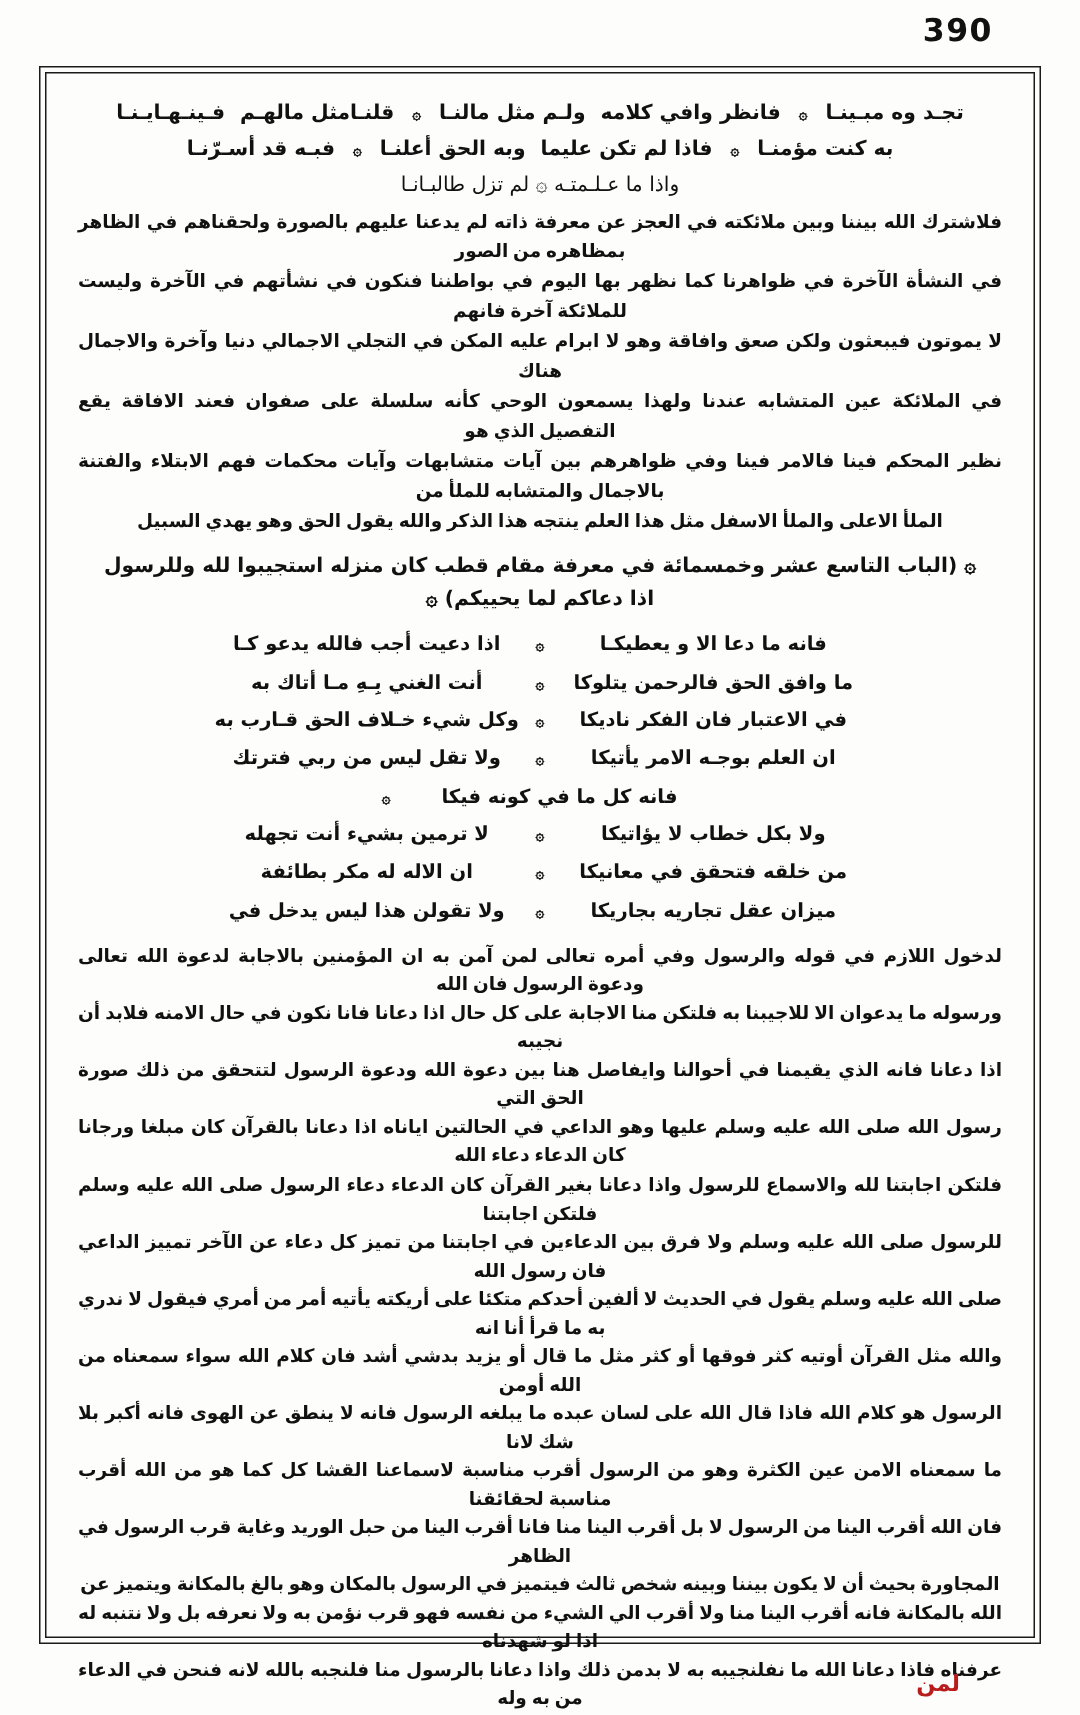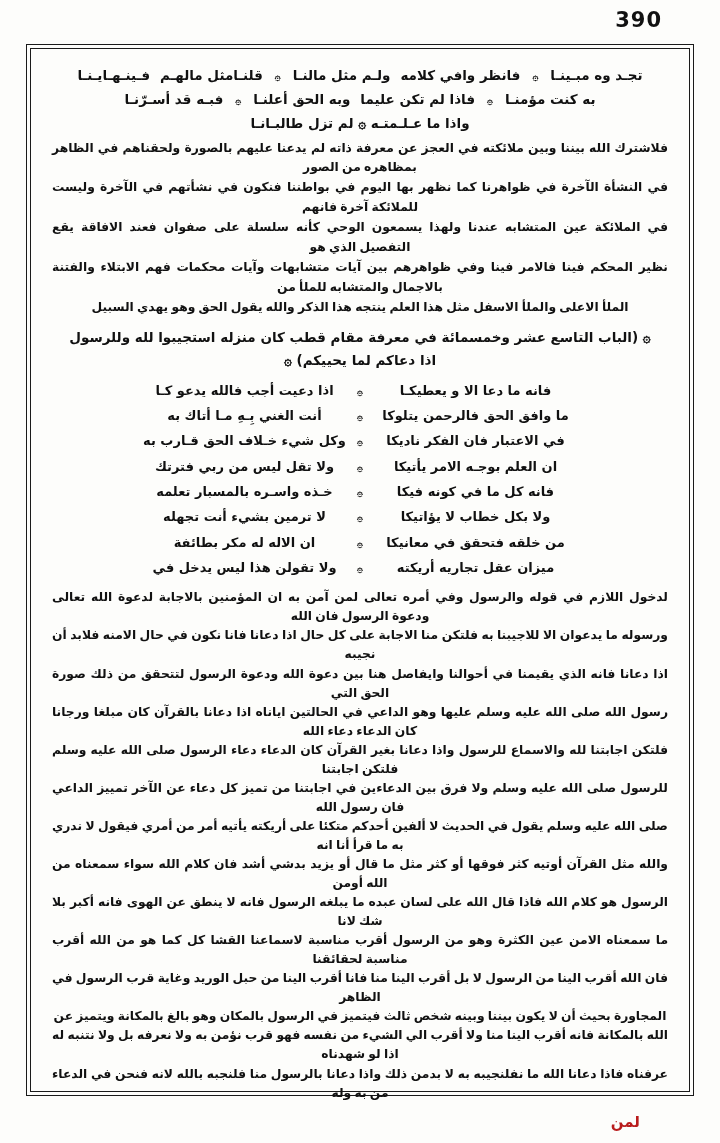--- a/index.html
+++ b/index.html
@@ -76,21 +76,21 @@
   }
   .verse-line .sep {
     font-size: 10px;
     padding: 0 2px;
     color: #111;
   }
   .verse-single {
     text-align: center;
     font-size: 13.5px;
     line-height: 1.8;
-    font-weight: bold;
+    font-weight: normal;
   }
   
   .prose {
     text-align: justify;
     text-align-last: center;
     font-size: 12.3px;
     line-height: 1.62;
     font-weight: bold;
     margin: 3px 0;
     letter-spacing: -0.2px;
@@ -173,20 +173,21 @@
         <span class="hemistich">وبه الحق أعلنـا</span>
         <span class="sep">۞</span>
         <span class="hemistich">فبـه قد أسـرّنـا</span>
       </div>
       <div class="verse-single">واذا ما عـلـمتـه ۞ لم تزل طالبـانـا</div>
     </div>
 
     <div class="prose">
       <div>فلاشترك الله بيننا وبين ملائكته في العجز عن معرفة ذاته لم يدعنا عليهم بالصورة ولحقناهم في الظاهر بمظاهره من الصور</div>
       <div>في النشأة الآخرة في ظواهرنا كما نظهر بها اليوم في بواطننا فنكون في نشأتهم في الآخرة وليست للملائكة آخرة فانهم</div>
+      <div>لا يموتون فيبعثون ولكن صعق وافاقة وهو لا ابرام عليه المكن في التجلي الاجمالي دنيا وآخرة والاجمال هناك</div>
       <div>في الملائكة عين المتشابه عندنا ولهذا يسمعون الوحي كأنه سلسلة على صفوان فعند الافاقة يقع التفصيل الذي هو</div>
       <div>نظير المحكم فينا فالامر فينا وفي ظواهرهم بين آيات متشابهات وآيات محكمات فهم الابتلاء والفتنة بالاجمال والمتشابه للملأ من</div>
       <div>الملأ الاعلى والملأ الاسفل مثل هذا العلم ينتجه هذا الذكر والله يقول الحق وهو يهدي السبيل</div>
     </div>
 
     <div class="chapter-heading">
       <div>۞ (الباب التاسع عشر وخمسمائة في معرفة مقام قطب كان منزله استجيبوا لله وللرسول</div>
       <div>اذا دعاكم لما يحييكم) ۞</div>
     </div>
 
@@ -207,34 +208,33 @@
         <span class="h1">وكل شيء خـلاف الحق قـارب به</span>
       </div>
       <div class="poem-row">
         <span class="h2">ان العلم بوجـه الامر يأتيكا</span>
         <span class="star">۞</span>
         <span class="h1">ولا تقل ليس من ربي فترتك</span>
       </div>
       <div class="poem-row">
         <span class="h2">فانه كل ما في كونه فيكا</span>
         <span class="star">۞</span>
-        <span class="h1">خـذه واسـره بالمسبار تعلمه</span>
       </div>
       <div class="poem-row">
         <span class="h2">ولا بكل خطاب لا يؤاتيكا</span>
         <span class="star">۞</span>
         <span class="h1">لا ترمين بشيء أنت تجهله</span>
       </div>
       <div class="poem-row">
         <span class="h2">من خلقه فتحقق في معانيكا</span>
         <span class="star">۞</span>
         <span class="h1">ان الاله له مكر بطائفة</span>
       </div>
       <div class="poem-row">
-        <span class="h2">ميزان عقل تجاريه أريكته</span>
+        <span class="h2">ميزان عقل تجاريه بجاريكا</span>
         <span class="star">۞</span>
         <span class="h1">ولا تقولن هذا ليس يدخل في</span>
       </div>
     </div>
 
     <div class="prose tight">
       <div>لدخول اللازم في قوله والرسول وفي أمره تعالى لمن آمن به ان المؤمنين بالاجابة لدعوة الله تعالى ودعوة الرسول فان الله</div>
       <div>ورسوله ما يدعوان الا للاجيبنا به فلتكن منا الاجابة على كل حال اذا دعانا فانا نكون في حال الامنه فلابد أن نجيبه</div>
       <div>اذا دعانا فانه الذي يقيمنا في أحوالنا وايفاصل هنا بين دعوة الله ودعوة الرسول لتتحقق من ذلك صورة الحق التي</div>
       <div>رسول الله صلى الله عليه وسلم عليها وهو الداعي في الحالتين اياناه اذا دعانا بالقرآن كان مبلغا ورجانا كان الدعاء دعاء الله</div>

